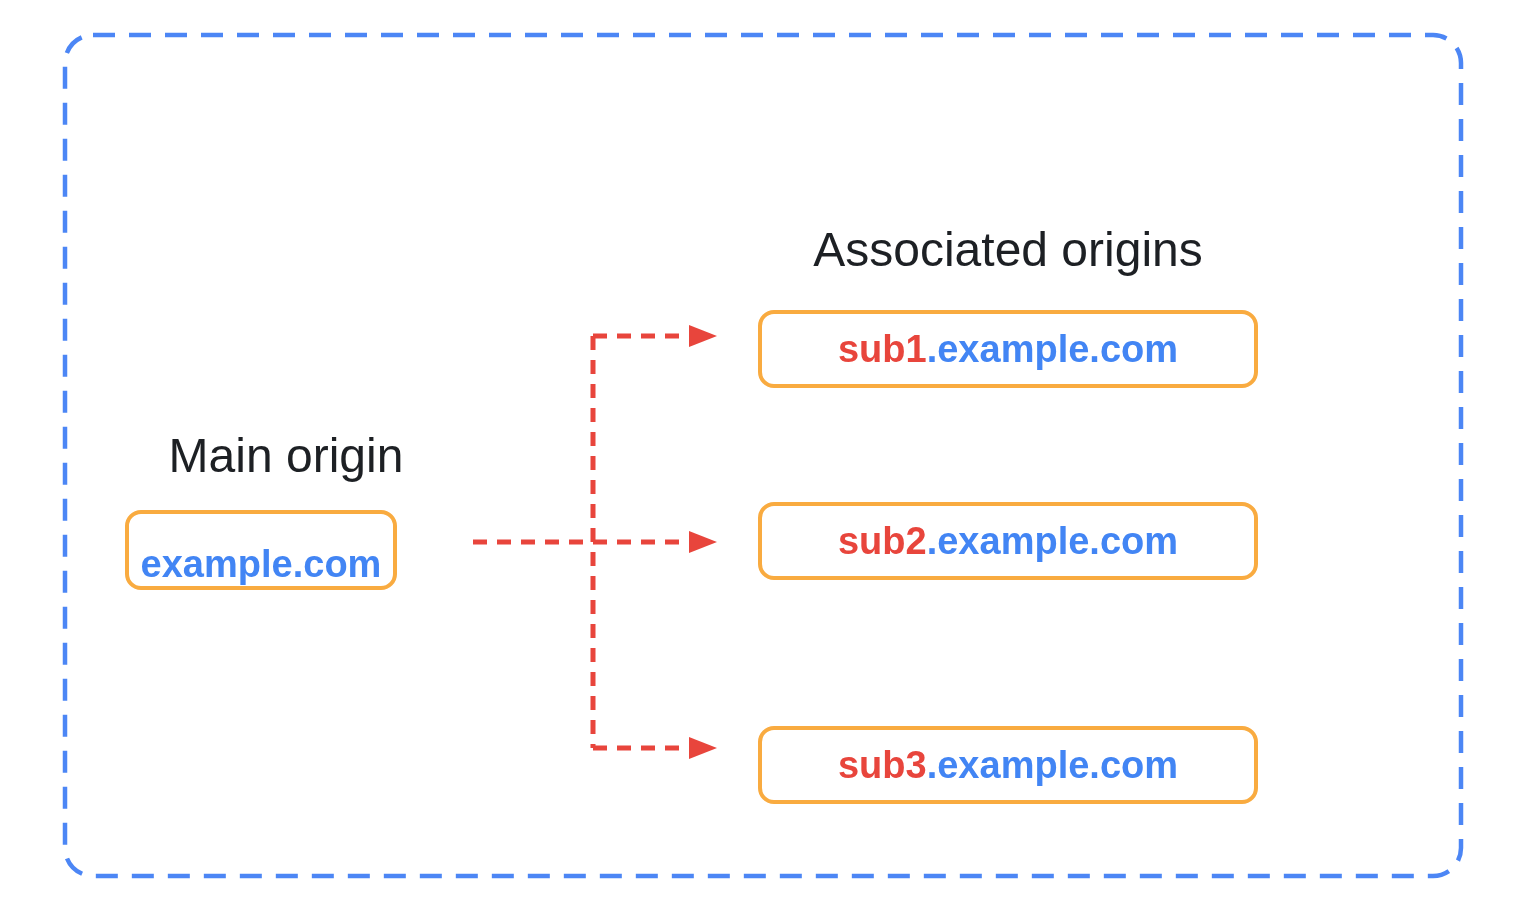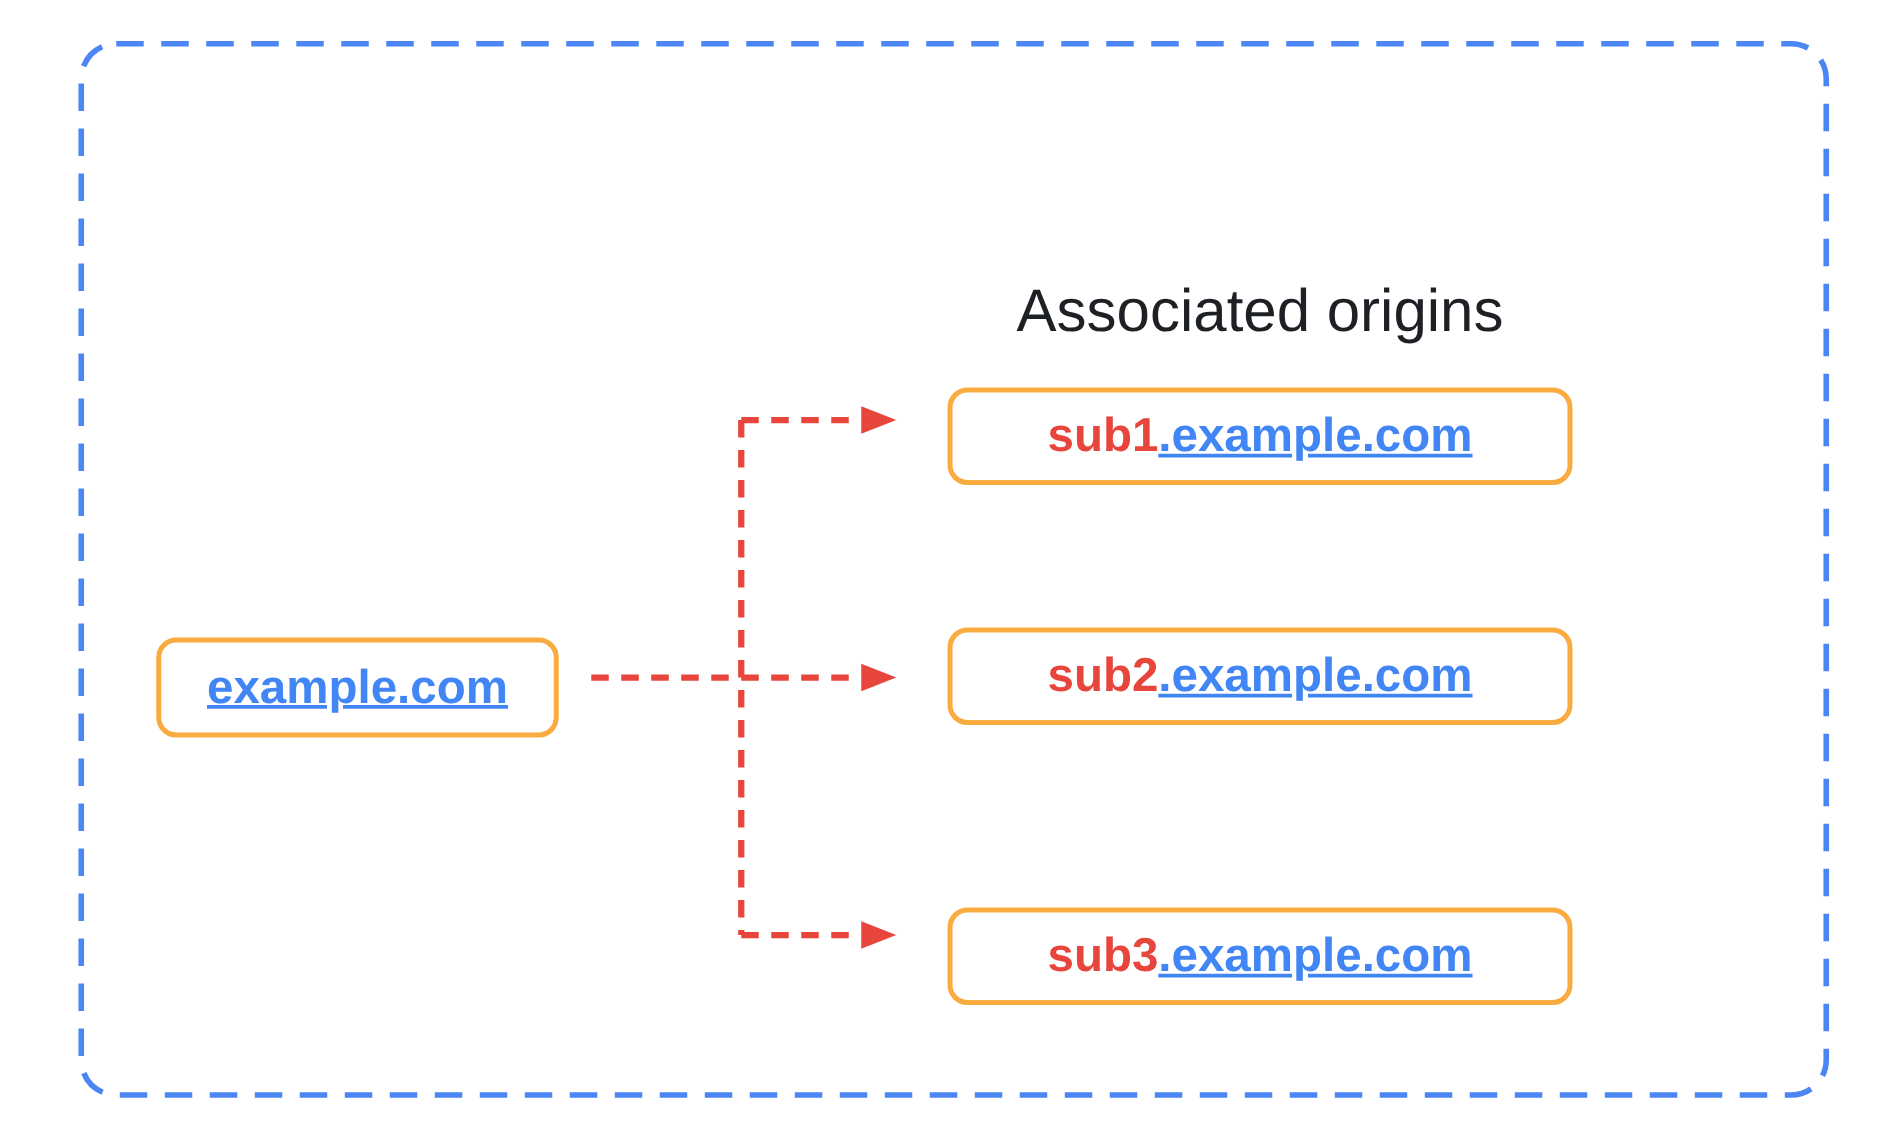--- a/index.html
+++ b/index.html
@@ -57,32 +57,32 @@
   .box {
     position: absolute;
     box-sizing: border-box;
     border: 4px solid var(--box-orange, #F9AB40);
     border-radius: 16px;
     background: #ffffff;
     display: flex;
     align-items: center;
     justify-content: center;
   }
-  .main-box { left: 125px; top: 510px; width: 322px; height: 80px; }
+  .main-box { left: 125px; top: 510px; width: 272px; height: 80px; align-items: flex-end; }
   .sub-box  { left: 758px; width: 500px; height: 78px; }
   .sub1 { top: 310px; }
   .sub2 { top: 502px; }
   .sub3 { top: 726px; text-align: center; }
 
   .domain {
     font-size: 38px;
     font-weight: 700;
     white-space: nowrap;
   }
-  .blue { color: var(--text-blue, #4285F4); text-decoration: underline; }
+  .blue { color: var(--text-blue, #4285F4); }
   .red  { color: var(--text-red, #E8453C); }
 </style>
 </head>
 <body>
 
 <div class="stage">
 
   <svg class="overlay" viewBox="0 0 1520 914" xmlns="http://www.w3.org/2000/svg">
 
     <rect class="frame" x="65" y="35" width="1396" height="841" rx="28" ry="28"></rect>
@@ -94,20 +94,21 @@
       <path class="dash" d="M593 748 H688"></path>
       <path class="head" d="M689 325 L717 336 L689 347 Z"></path>
       <path class="head" d="M689 531 L717 542 L689 553 Z"></path>
       <path class="head" d="M689 737 L717 748 L689 759 Z"></path>
     </g>
   </svg>
 
 
   <div class="label assoc-label">Associated origins</div>
 
+  <div class="label main-label">Main origin</div>
 
   <div class="box main-box">
     <span class="domain blue">example.com</span>
   </div>
 
   <div class="box sub-box sub1">
     <span class="domain"><span class="red">sub1</span><span class="blue">.example.com</span></span>
   </div>
 
   <div class="box sub-box sub2">

